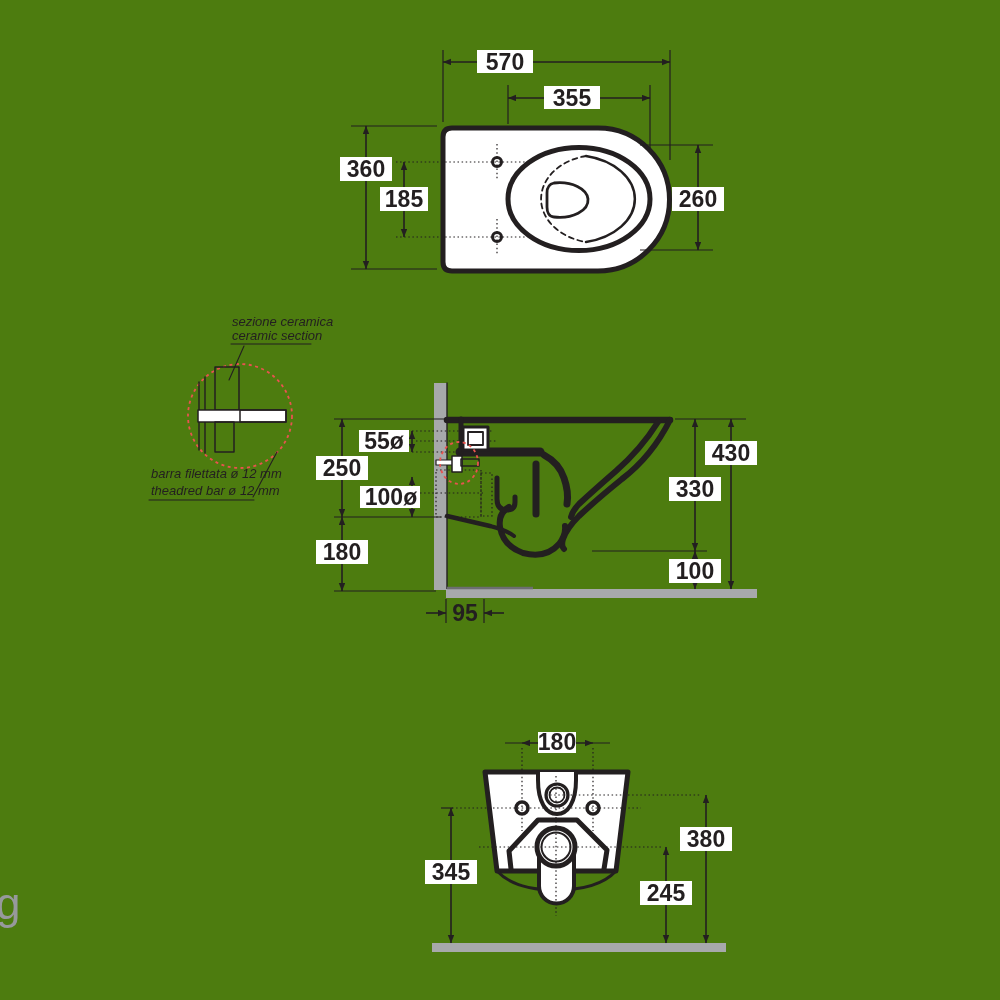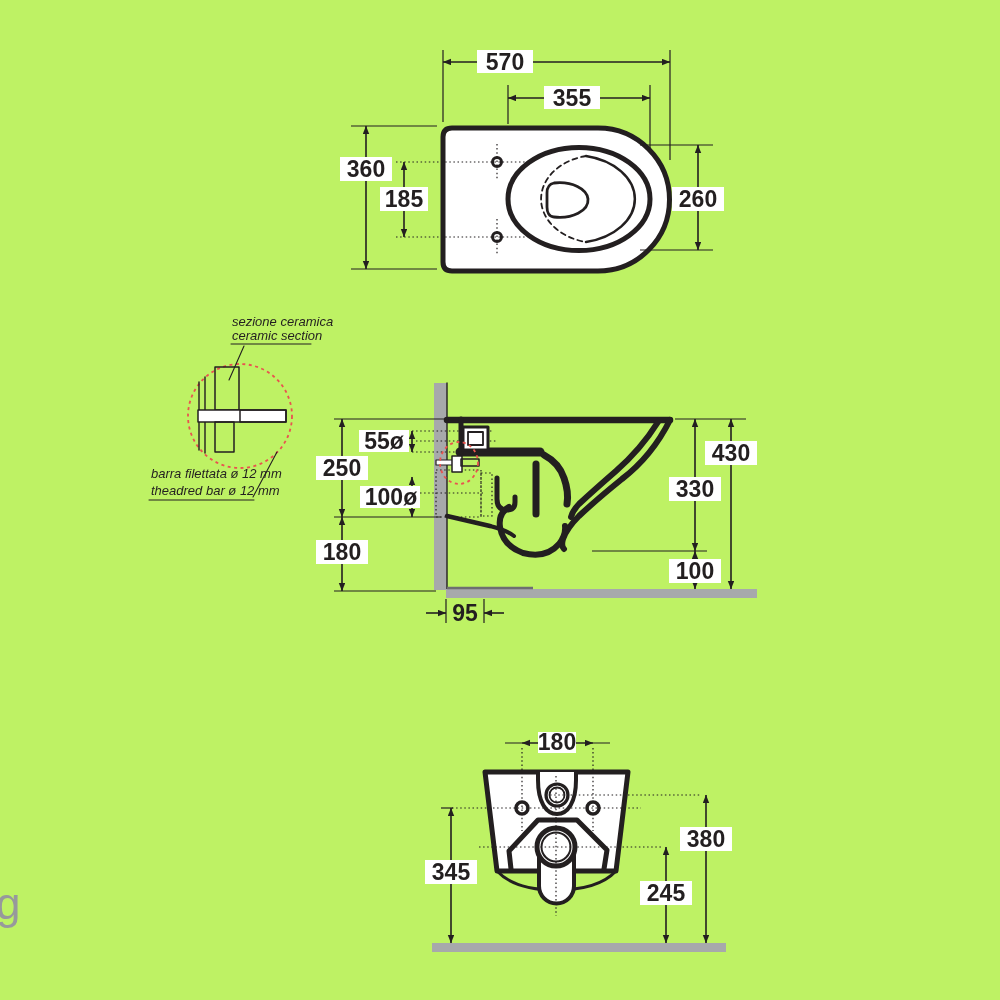--- a/index.html
+++ b/index.html
@@ -1,16 +1,16 @@
 <!DOCTYPE html>
 <html><head>
 <meta charset="utf-8">
 <style>
   html,body{margin:0;padding:0;background:#ffffff;}
-  #stage{position:relative;width:1000px;height:1000px;background:#bef264;overflow:hidden;
+  #stage{position:relative;width:1000px;height:1000px;background:#4d7c0f;overflow:hidden;
          font-family:"Liberation Sans",sans-serif;}
   svg{display:block;}
   .ln{stroke:#231f20;fill:none;stroke-linecap:round;stroke-linejoin:round;}
   .fillw{fill:#ffffff;}
   .dimline{stroke:#231f20;stroke-width:1.6;fill:none;}
   .ext{stroke:#231f20;stroke-width:1.2;fill:none;}
   .dot{stroke:#231f20;stroke-width:1.2;stroke-dasharray:1.5 2.6;fill:none;}
   .wrect{fill:#ffffff;stroke:none;}
   .dimtxt{font-family:"Liberation Sans",sans-serif;font-weight:bold;font-size:23px;
           fill:#231f20;text-anchor:middle;}

